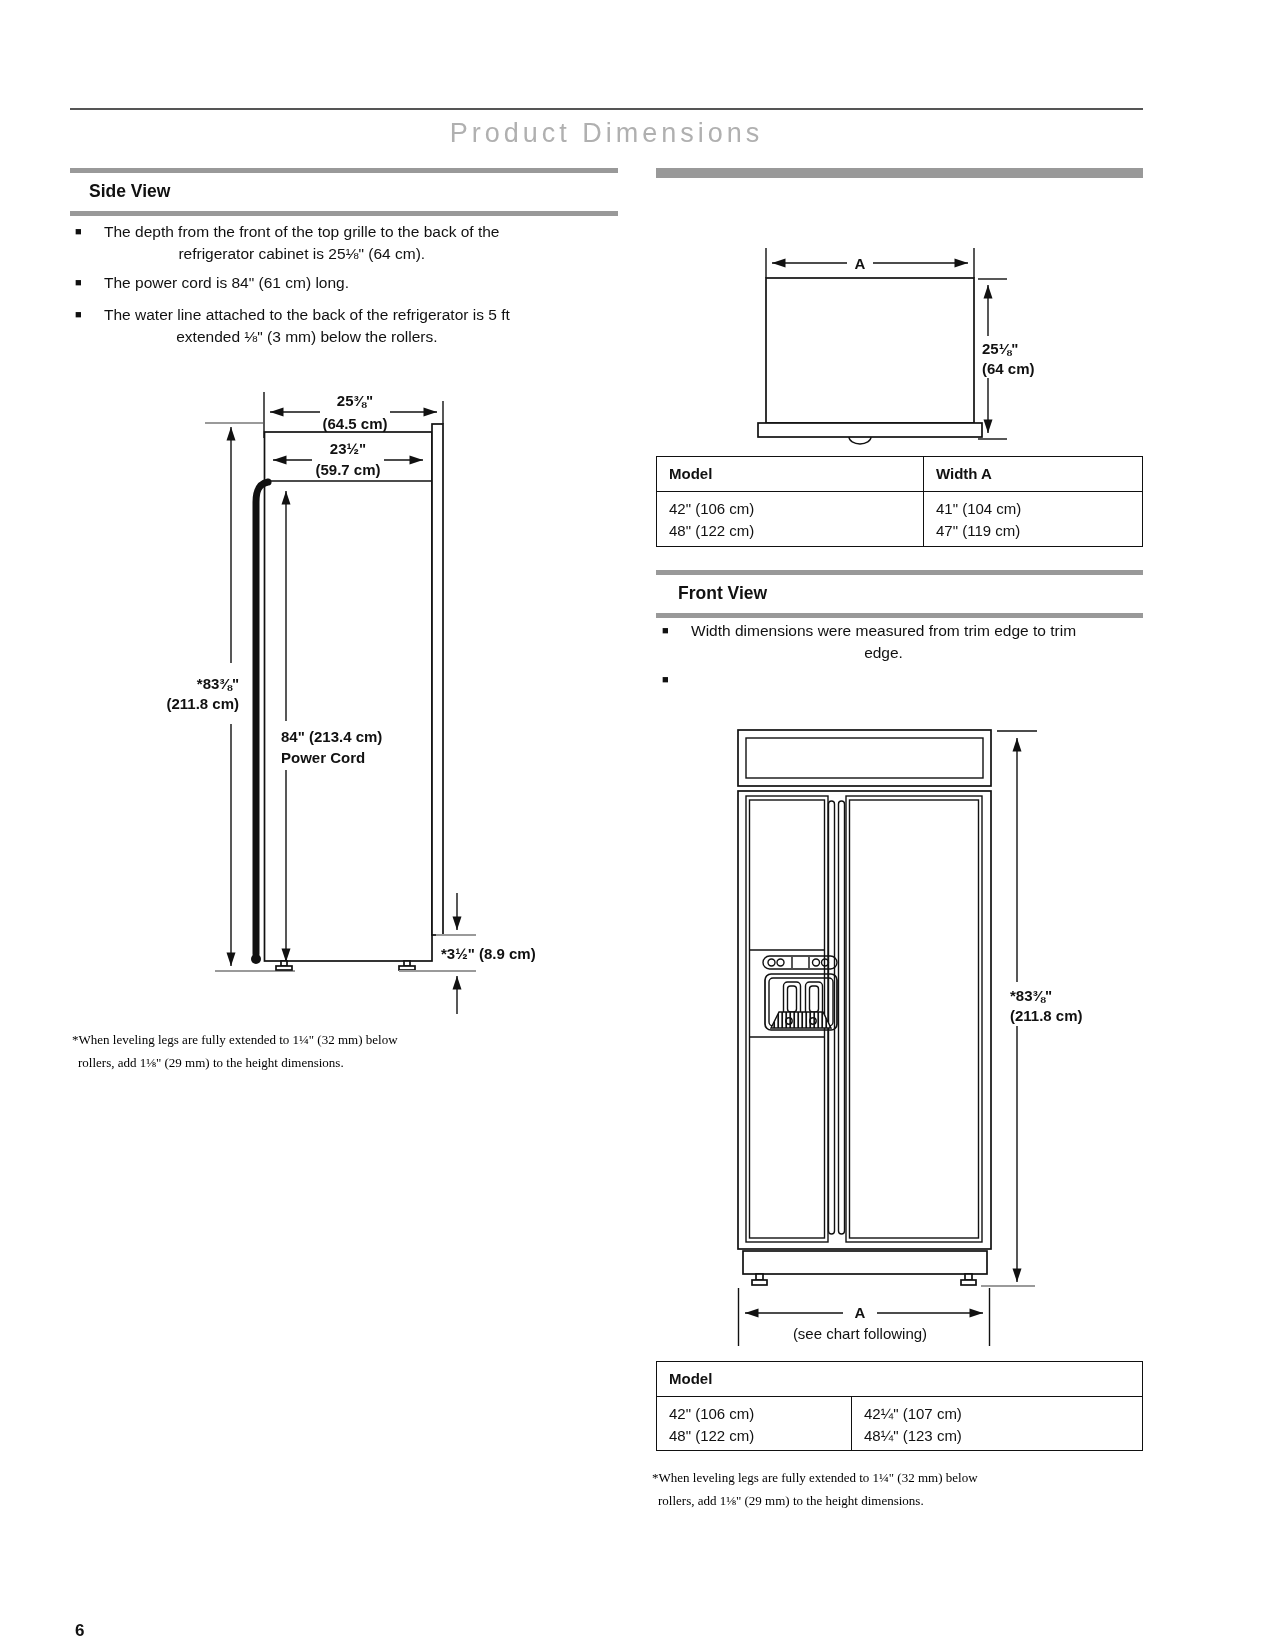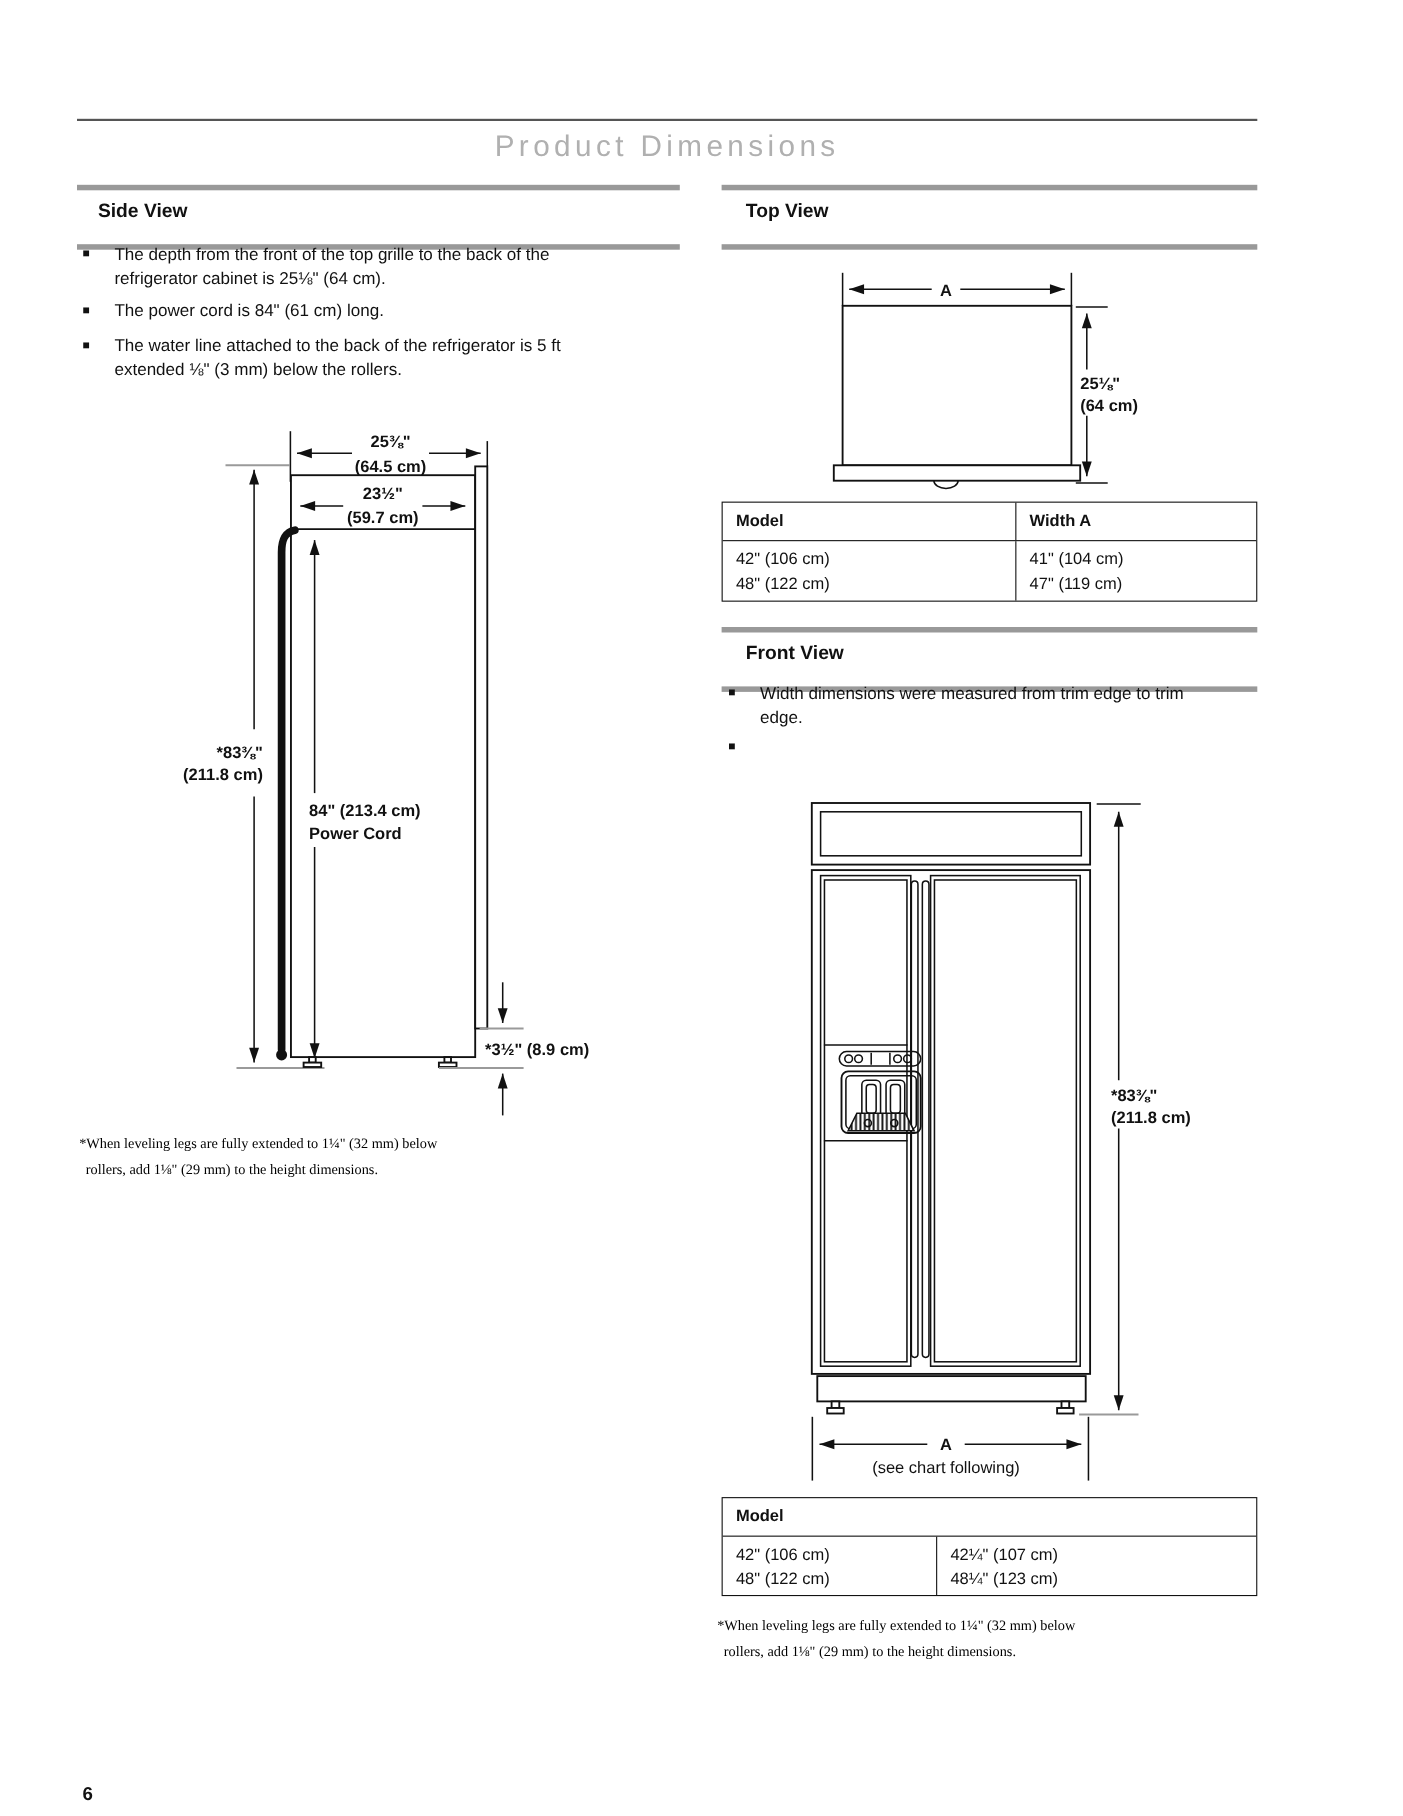--- a/index.html
+++ b/index.html
@@ -3,25 +3,25 @@
 <meta charset="utf-8">
 <style>
   html,body{margin:0;padding:0;background:#fff;}
   .page{position:relative;width:1275px;height:1651px;background:#fff;overflow:hidden;
         font-family:"Liberation Sans","DejaVu Sans",sans-serif;color:#111;margin-top:36px;}
   .toprule{position:absolute;left:70px;top:72px;width:1073px;height:2px;background:#555;}
   .title{position:absolute;left:70px;top:82px;width:1073px;text-align:center;
          font-size:27px;letter-spacing:4px;color:#b0b0b0;font-weight:400;}
   .sechead{position:absolute;}
   .bar{height:5px;background:#999;}
-  .sechead-title{font-size:17.5px;font-weight:bold;color:#111;padding:8px 0 20px 19px;}
+  .sechead-title{font-size:17.5px;font-weight:bold;color:#111;padding:8px 0 9px 19px;}
   .sechead.right .sechead-title{padding-left:22px;}
   .bullet{position:absolute;display:flex;}
   .bm{flex:none;width:29px;font-size:11px;line-height:21.5px;color:#111;}
-  .bt{font-size:15.5px;line-height:21.5px;color:#111;}
+  .bt{font-size:15.5px;line-height:21.5px;color:#111;text-align:center;}
   .footnote{position:absolute;font-size:13px;line-height:23px;color:#000000;font-family:Liberation Serif, serif;}
   .fn2{padding-left:6px;}
   .tbl{position:absolute;border:1.5px solid #111;background:#fff;box-sizing:border-box;}
   .trow{display:flex;box-sizing:border-box;}
   .thead{border-bottom:1.5px solid #111;font-weight:bold;height:35px;}
   .tc{box-sizing:border-box;padding:6px 0 0 12px;font-size:15px;line-height:21.5px;}
   .tc2{border-left:1.5px solid #111;flex:1;}
   .pagenum{position:absolute;left:75px;top:1585px;font-size:17px;font-weight:bold;}
   svg{position:absolute;overflow:visible;}
   svg text{fill:#111;}
@@ -142,21 +142,20 @@
 
   <div class="footnote" style="left:72px;top:992px">
     <div>*When leveling legs are fully extended to 1¼" (32 mm) below</div>
     <div class="fn2">rollers, add 1⅛" (29 mm) to the height dimensions.</div>
   </div>
 
   <div class="pagenum">6</div>
 
   <div class="sechead right" style="left:656px;top:132px;width:487px">
     <div class="bar"></div>
-    <div class="sechead-title">Top View</div>
     <div class="bar"></div>
   </div>
 
   <svg style="left:625px;top:190px" width="515" height="220" viewBox="0 0 515 220">
     <g>
       <line x1="141" y1="22" x2="141" y2="52" class="kt"></line>
       <line x1="349" y1="22" x2="349" y2="52" class="kt"></line>
       <line x1="222" y1="37" x2="147" y2="37" class="kt" marker-end="url(#ah)"></line>
       <line x1="248" y1="37" x2="343" y2="37" class="kt" marker-end="url(#ah)"></line>
       <text x="235" y="43" text-anchor="middle" class="dt">A</text>

